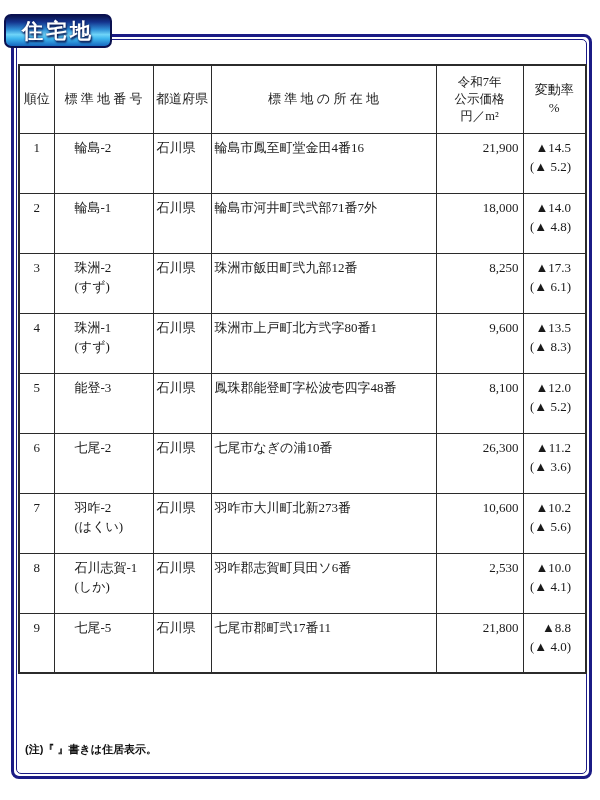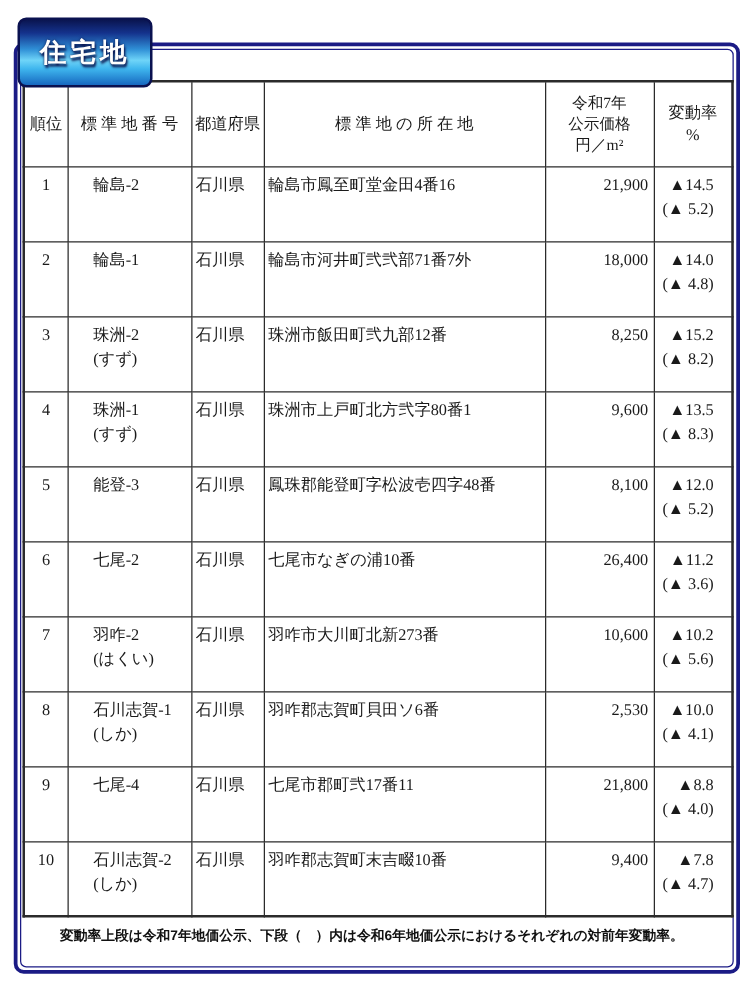--- a/index.html
+++ b/index.html
@@ -27,22 +27,22 @@
     position: absolute;
     inset: 2px;
     border: 1px solid #1b1b85;
     border-radius: 5px;
     pointer-events: none;
   }
 
   
   .banner {
     position: absolute;
-    left: 14px; top: 14px;
-    width: 108px; height: 56px;
+    left: 4px; top: 14px;
+    width: 108px; height: 34px;
     border: 2px solid #0a1150;
     border-radius: 7px;
     background: linear-gradient(180deg,
       #0a1550 0%, #14328c 20%, #2f8fd6 45%,
       #6fd4f8 62%, #3fb6ee 75%, #1668c0 100%);
     display: flex;
     align-items: center;
     justify-content: center;
     font-family: Liberation Mono, monospace;
     font-weight: bold;
@@ -176,22 +176,22 @@
     <tr>
       <td class="rank">3</td>
       <td class="number">
         <div>珠洲-2</div>
         <div>(すず)</div>
       </td>
       <td class="pref">石川県</td>
       <td class="loc">珠洲市飯田町弐九部12番</td>
       <td class="price">8,250</td>
       <td class="change">
-        <div>▲15.2</div>
-        <div>(▲ 8.2)</div>
+        <div>▲17.3</div>
+        <div>(▲ 6.1)</div>
       </td>
     </tr>
 
     <tr>
       <td class="rank">4</td>
       <td class="number">
         <div>珠洲-1</div>
         <div>(すず)</div>
       </td>
       <td class="pref">石川県</td>
@@ -219,21 +219,21 @@
     </tr>
 
     <tr>
       <td class="rank">6</td>
       <td class="number">
         <div>七尾-2</div>
         <div></div>
       </td>
       <td class="pref">石川県</td>
       <td class="loc">七尾市なぎの浦10番</td>
-      <td class="price">26,400</td>
+      <td class="price">26,300</td>
       <td class="change">
         <div>▲11.2</div>
         <div>(▲ 3.6)</div>
       </td>
     </tr>
 
     <tr>
       <td class="rank">7</td>
       <td class="number">
         <div>羽咋-2</div>
@@ -259,46 +259,32 @@
       <td class="price">2,530</td>
       <td class="change">
         <div>▲10.0</div>
         <div>(▲ 4.1)</div>
       </td>
     </tr>
 
     <tr>
       <td class="rank">9</td>
       <td class="number">
-        <div>七尾-4</div>
+        <div>七尾-5</div>
         <div></div>
       </td>
       <td class="pref">石川県</td>
       <td class="loc">七尾市郡町弐17番11</td>
       <td class="price">21,800</td>
       <td class="change">
         <div>▲8.8</div>
         <div>(▲ 4.0)</div>
       </td>
     </tr>
 
-    <tr>
-      <td class="rank">10</td>
-      <td class="number">
-        <div>石川志賀-2</div>
-        <div>(しか)</div>
-      </td>
-      <td class="pref">石川県</td>
-      <td class="loc">羽咋郡志賀町末吉畷10番</td>
-      <td class="price">9,400</td>
-      <td class="change">
-        <div>▲7.8</div>
-        <div>(▲ 4.7)</div>
-      </td>
-    </tr>
   </tbody>
   </table>
 
   <div class="notes">
-    <div class="note-line2">変動率上段は令和7年地価公示、下段（　）内は令和6年地価公示におけるそれぞれの対前年変動率。</div>
+    <div class="note-line1">(注)『 』書きは住居表示。</div>
   </div>
 
 </div>
 
 </body></html>

